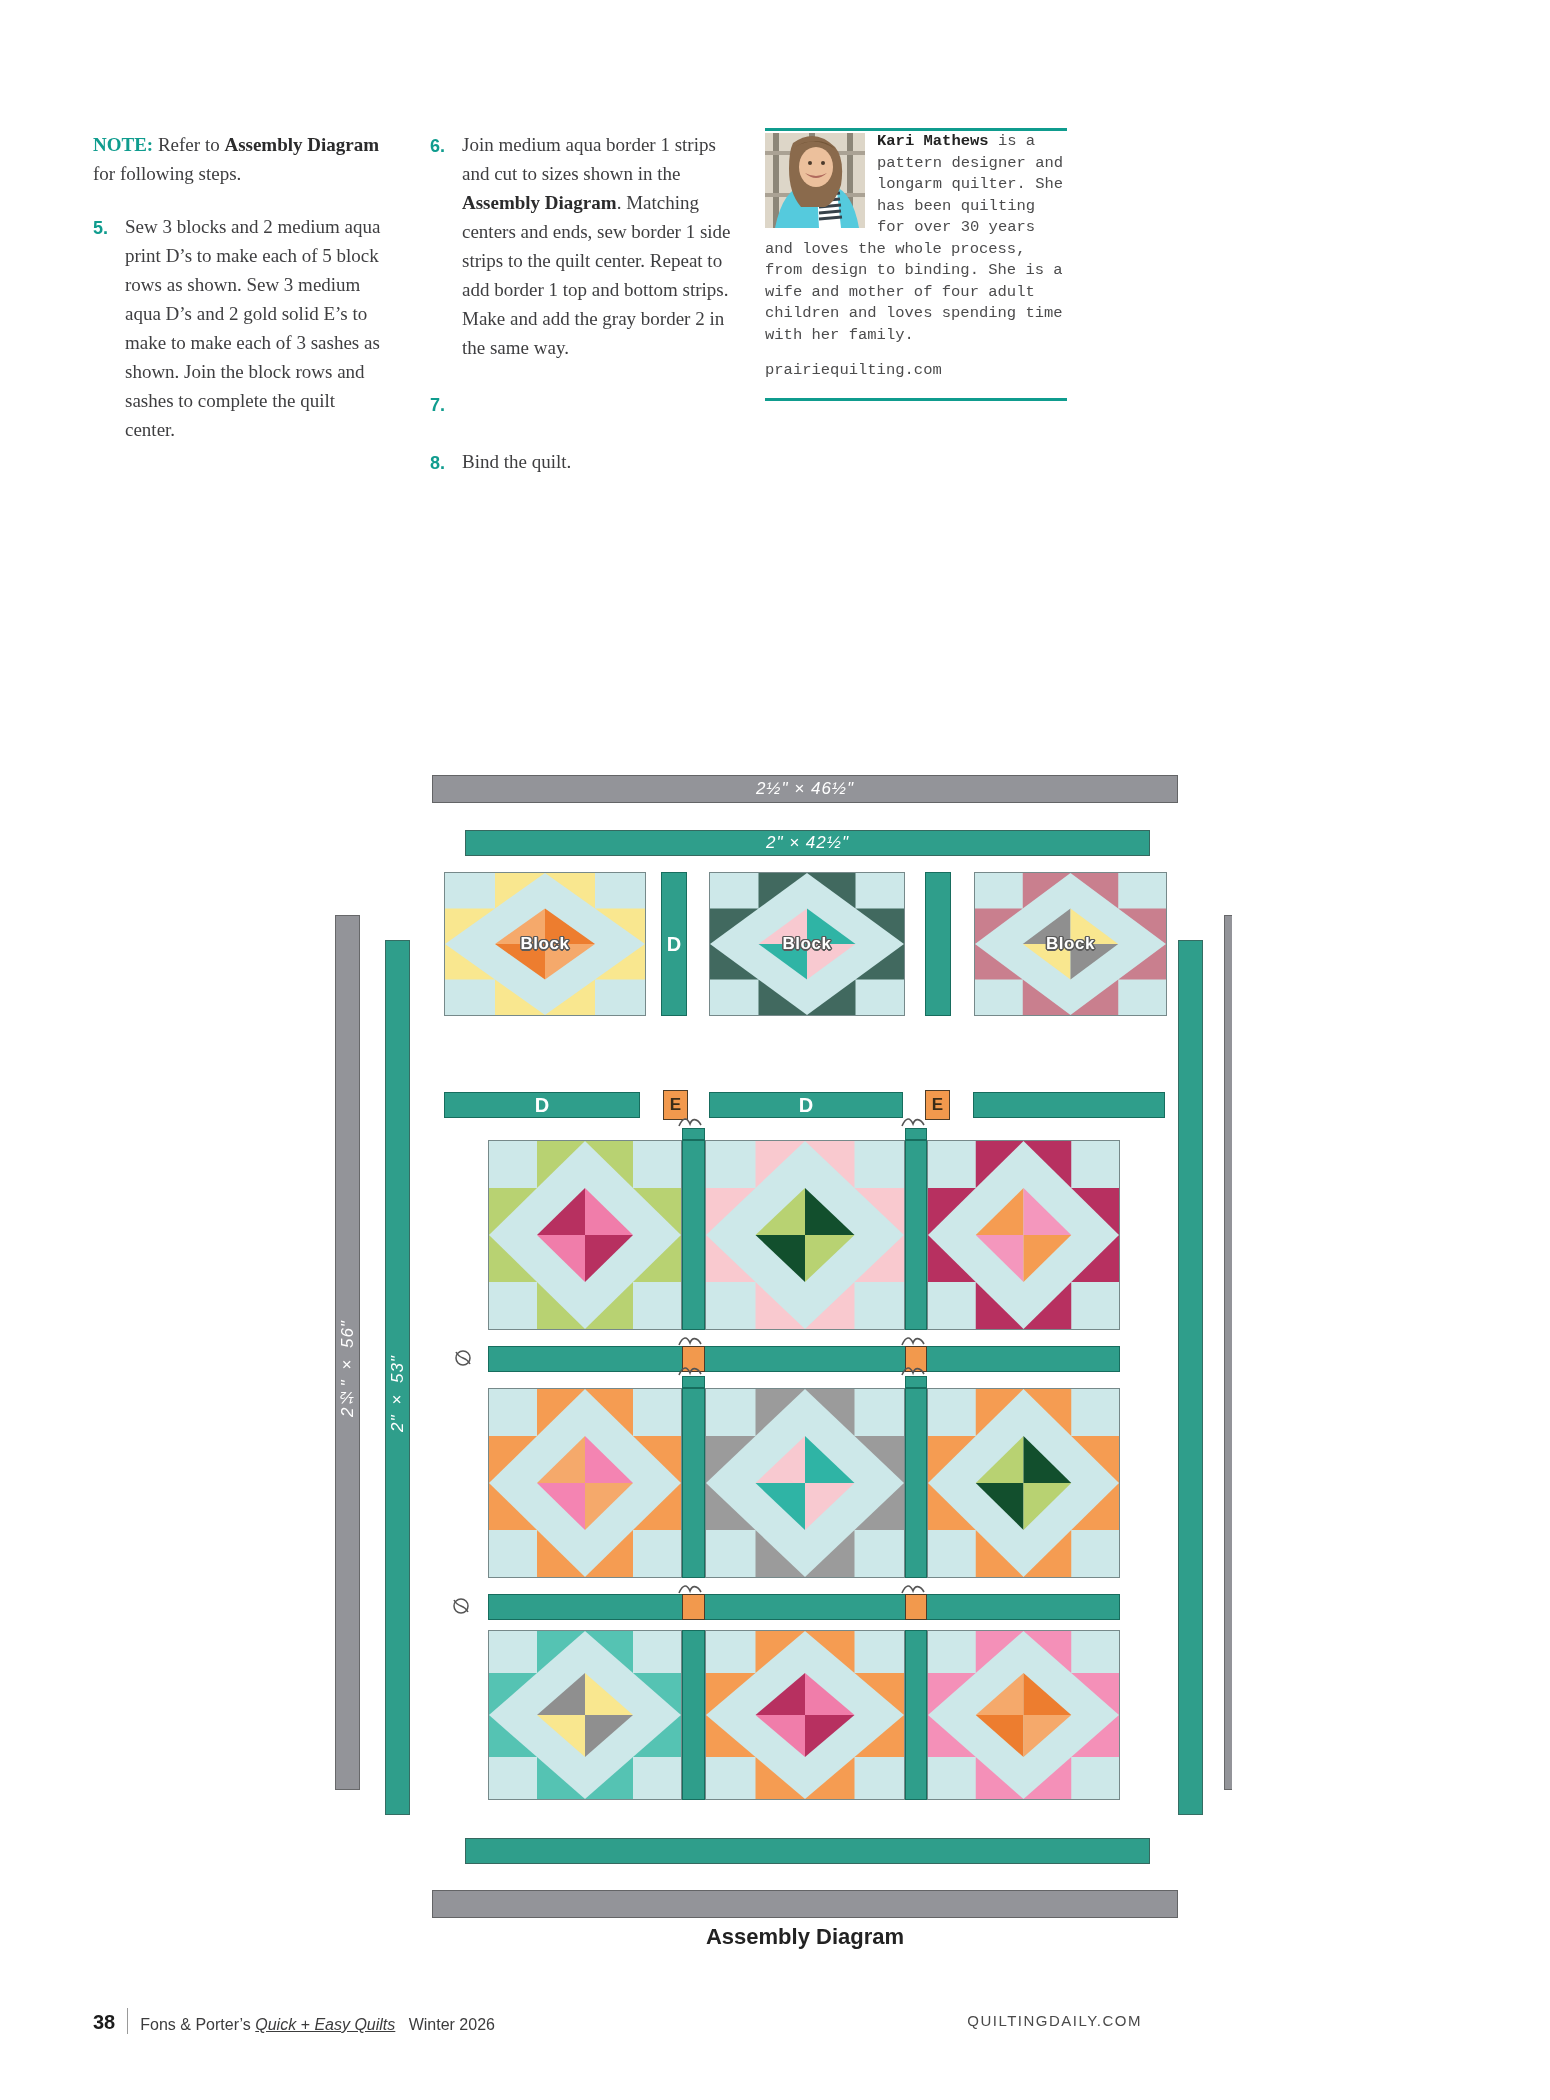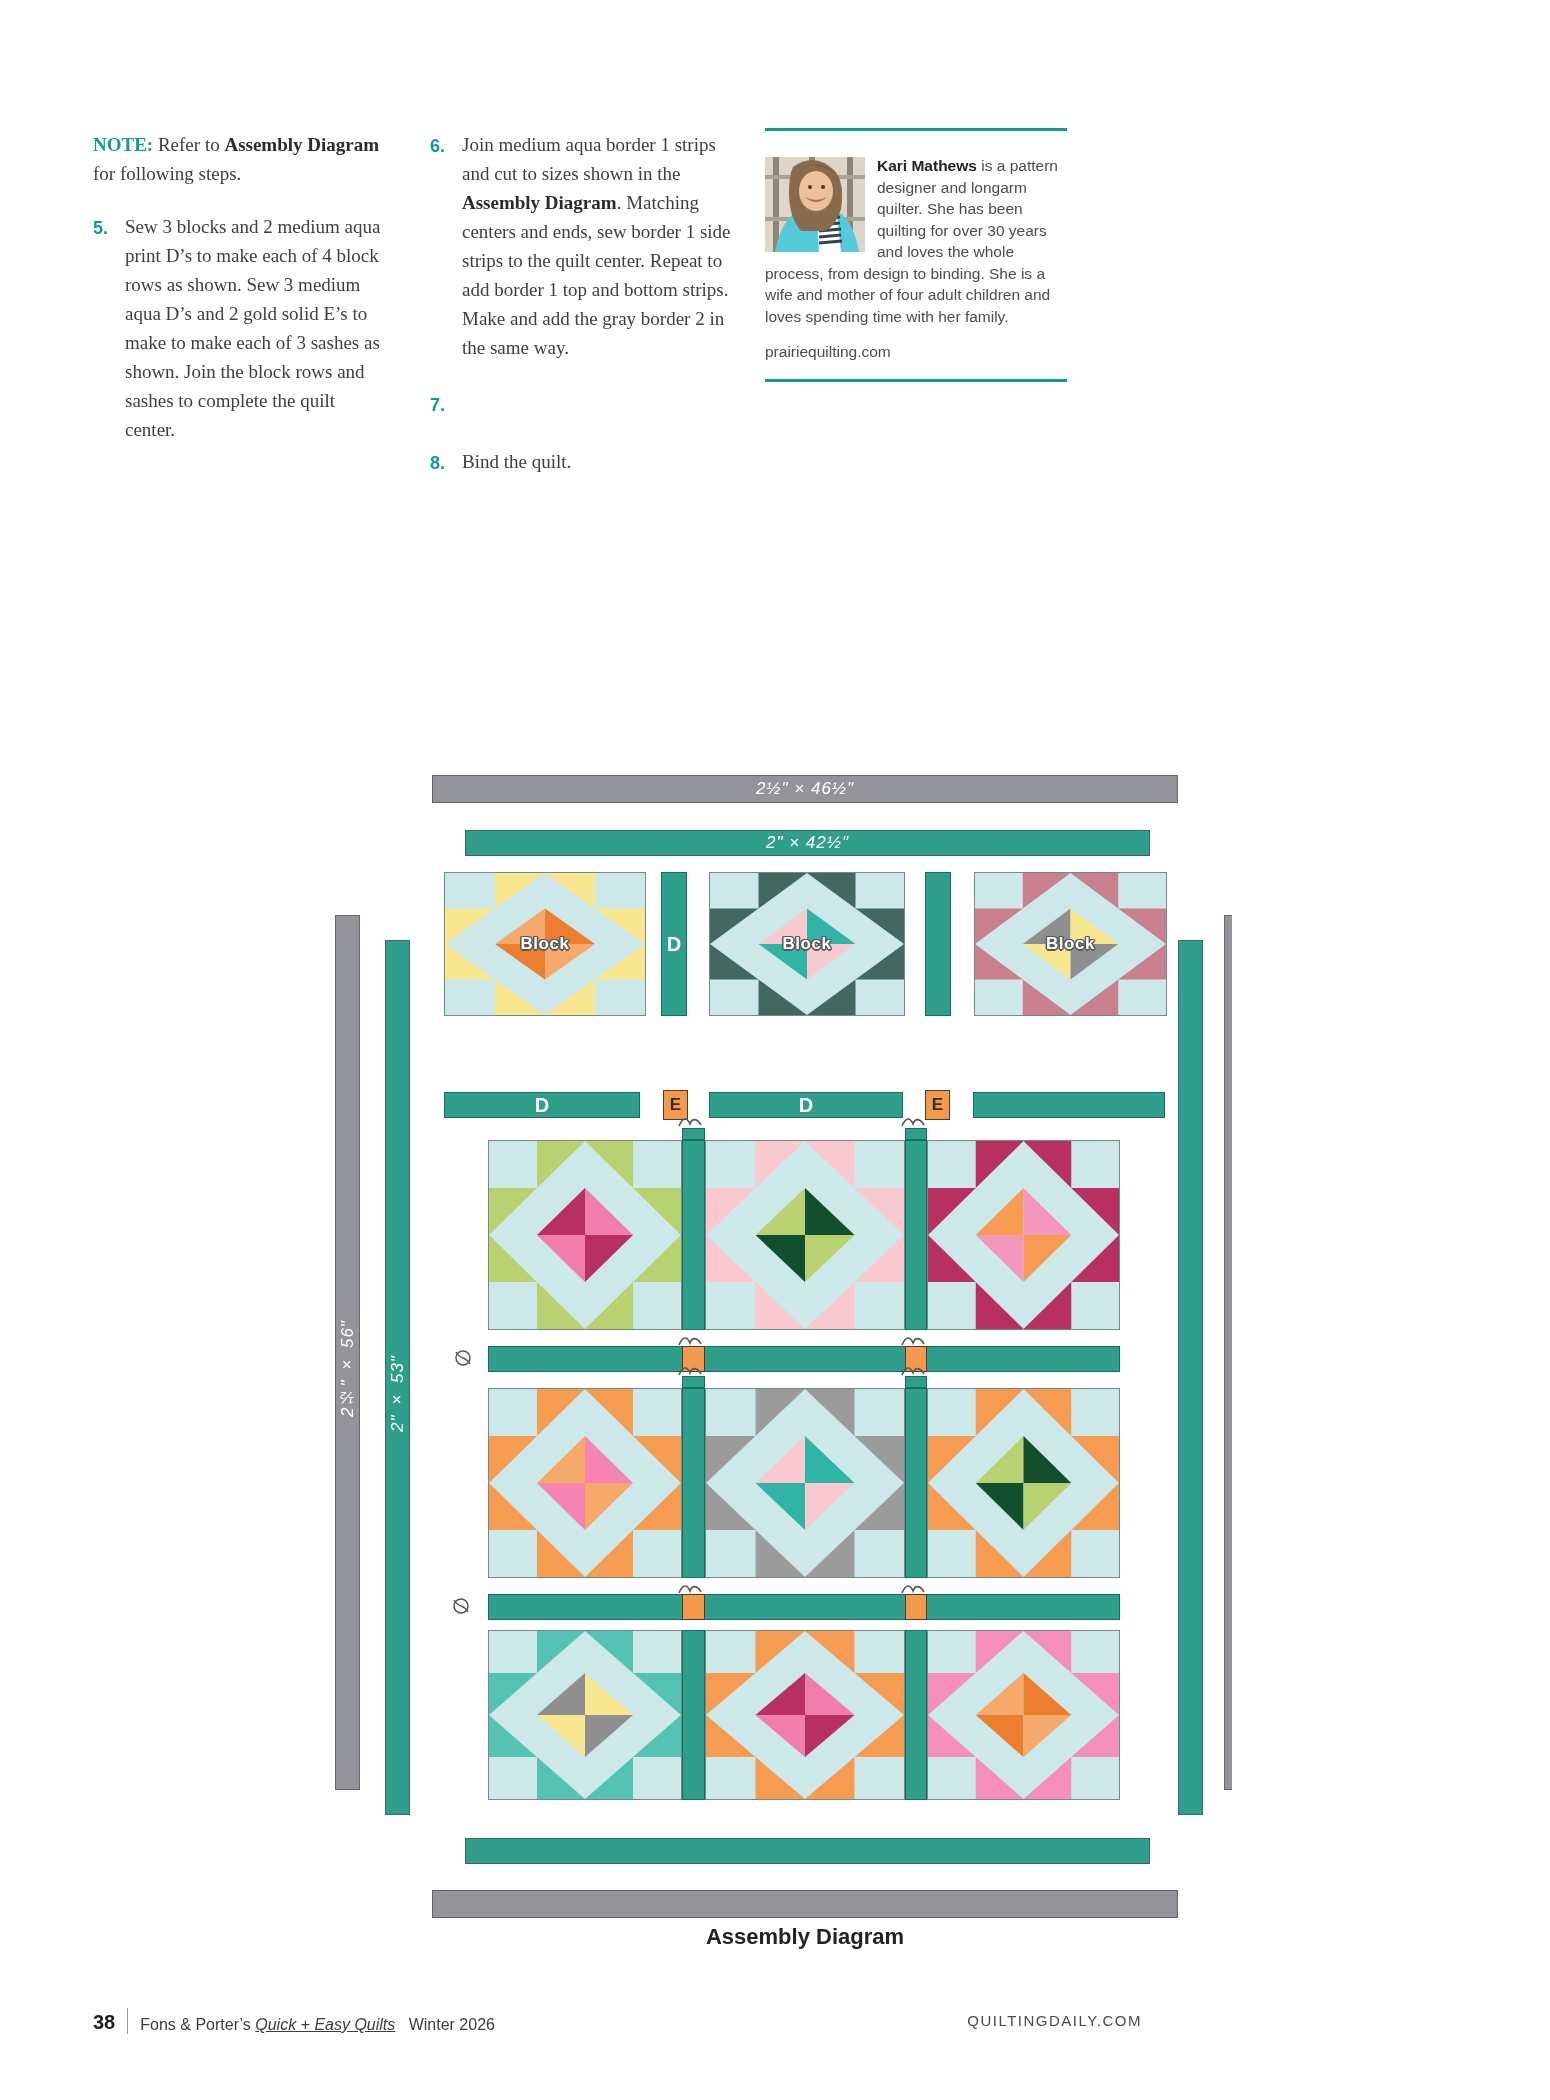--- a/index.html
+++ b/index.html
@@ -23,21 +23,21 @@
   .b{font-weight:bold;color:#2b2b2c;}
   .step{display:flex;margin-bottom:27px;}
   .step-num{flex:0 0 32px;color:var(--accent);font-weight:bold;
             font-family:"Liberation Sans",sans-serif;font-size:18px;padding-top:2px;}
   .step-text{flex:1;}
 
   
   .bio{position:absolute;left:765px;top:128px;width:302px;
        font-family:"Liberation Sans",sans-serif;font-size:15.5px;line-height:21.5px;color:#4c4c4d;}
   .bio-rule{height:3px;background:var(--accent);}
-  .bio-body{padding-top:24px;}
+  .bio-body{padding-top:0;font-family:Liberation Mono, monospace;}
   .bio-photo{float:left;width:100px;height:95px;margin:2px 12px 4px 0;}
   .bio-name{font-weight:bold;color:#222;}
   .bio-url{margin-top:14px;}
   .bio-rule-bottom{margin-top:16px;}
 
   
   .diagram{position:absolute;inset:0;font-family:"Liberation Sans",sans-serif;}
   .abs{position:absolute;}
   .hbar{border:1px solid rgba(60,60,60,.55);}
   .hbar.grayb{background:var(--gray);}
@@ -78,21 +78,21 @@
 <body>
 
 <div class="page">
 
   <div class="col col1">
     <p class="note">
       <span class="note-label">NOTE:</span><span> Refer to </span><span class="b">Assembly Diagram</span><span> for following steps.</span>
     </p>
     <div class="step">
       <span class="step-num">5.</span>
-      <span class="step-text"><span>Sew 3 blocks and 2 medium aqua print D’s to make each of 4 block rows as shown. Sew 3 medium aqua D’s and 2 gold solid E’s to make to make each of 3 sashes as shown. Join the block rows and sashes to complete the quilt center.</span><span class="b"></span><span></span></span>
+      <span class="step-text"><span>Sew 3 blocks and 2 medium aqua print D’s to make each of 5 block rows as shown. Sew 3 medium aqua D’s and 2 gold solid E’s to make to make each of 3 sashes as shown. Join the block rows and sashes to complete the quilt center.</span><span class="b"></span><span></span></span>
     </div>
   </div>
 
   <div class="col col2">
     <div class="step">
       <span class="step-num">6.</span>
       <span class="step-text"><span>Join medium aqua border 1 strips and cut to sizes shown in the </span><span class="b">Assembly Diagram</span><span>. Matching centers and ends, sew border 1 side strips to the quilt center. Repeat to add border 1 top and bottom strips. Make and add the gray border 2 in the same way.</span></span>
     </div>
     <div class="step">
       <span class="step-num">7.</span>

